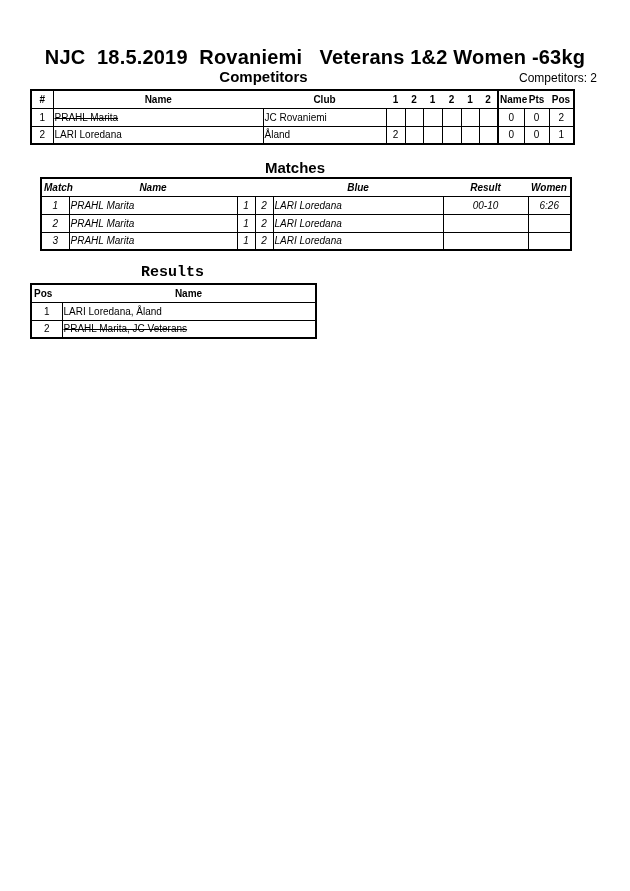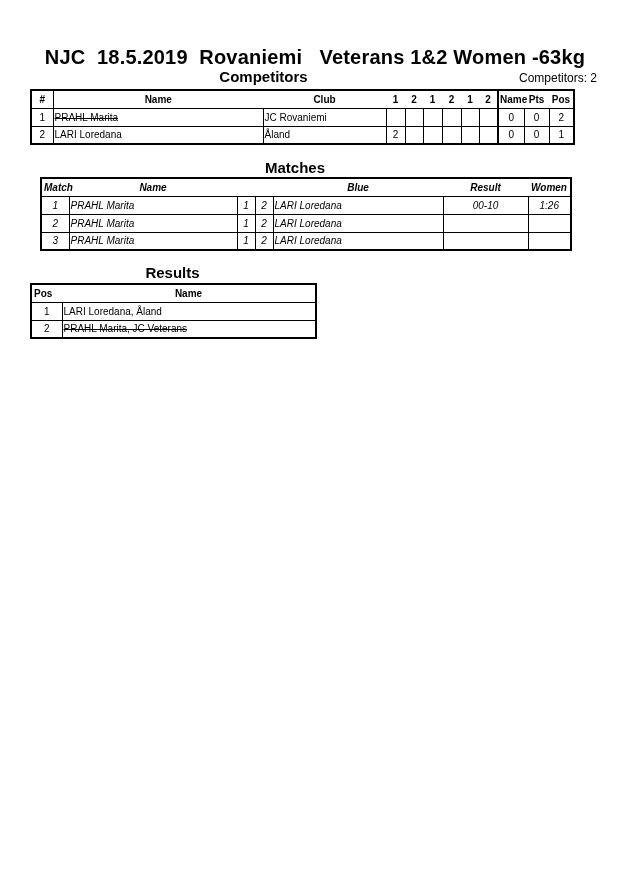--- a/index.html
+++ b/index.html
@@ -24,21 +24,21 @@
     white-space: pre;
   }
   .sec-label {
     position: absolute;
     font-size: 15px;
     font-weight: bold;
     text-align: center;
   }
   .competitors-label { top: 68px; left: 30px; width: 467px; }
   .matches-label     { top: 159px; left: 30px; width: 530px; }
-  .results-label     { top: 264px; left: 30px; width: 285px; }
+  .results-label     { top: 264px; left: 30px; width: 285px; font-family: Liberation Mono, monospace; }
   .count-label {
     position: absolute;
     top: 71px;
     right: 33px;
     font-size: 12px;
     font-weight: normal;
   }
   table.tbl {
     position: absolute;
     border-collapse: collapse;
@@ -166,21 +166,21 @@
       <th>Result</th>
       <th>Women</th>
     </tr>
     <tr>
       <td>1</td>
       <td class="l">PRAHL Marita</td>
       <td>1</td>
       <td>2</td>
       <td class="l">LARI Loredana</td>
       <td>00-10</td>
-      <td>1:26</td>
+      <td>6:26</td>
     </tr>
     <tr>
       <td>2</td>
       <td class="l">PRAHL Marita</td>
       <td>1</td>
       <td>2</td>
       <td class="l">LARI Loredana</td>
       <td></td>
       <td></td>
     </tr>

